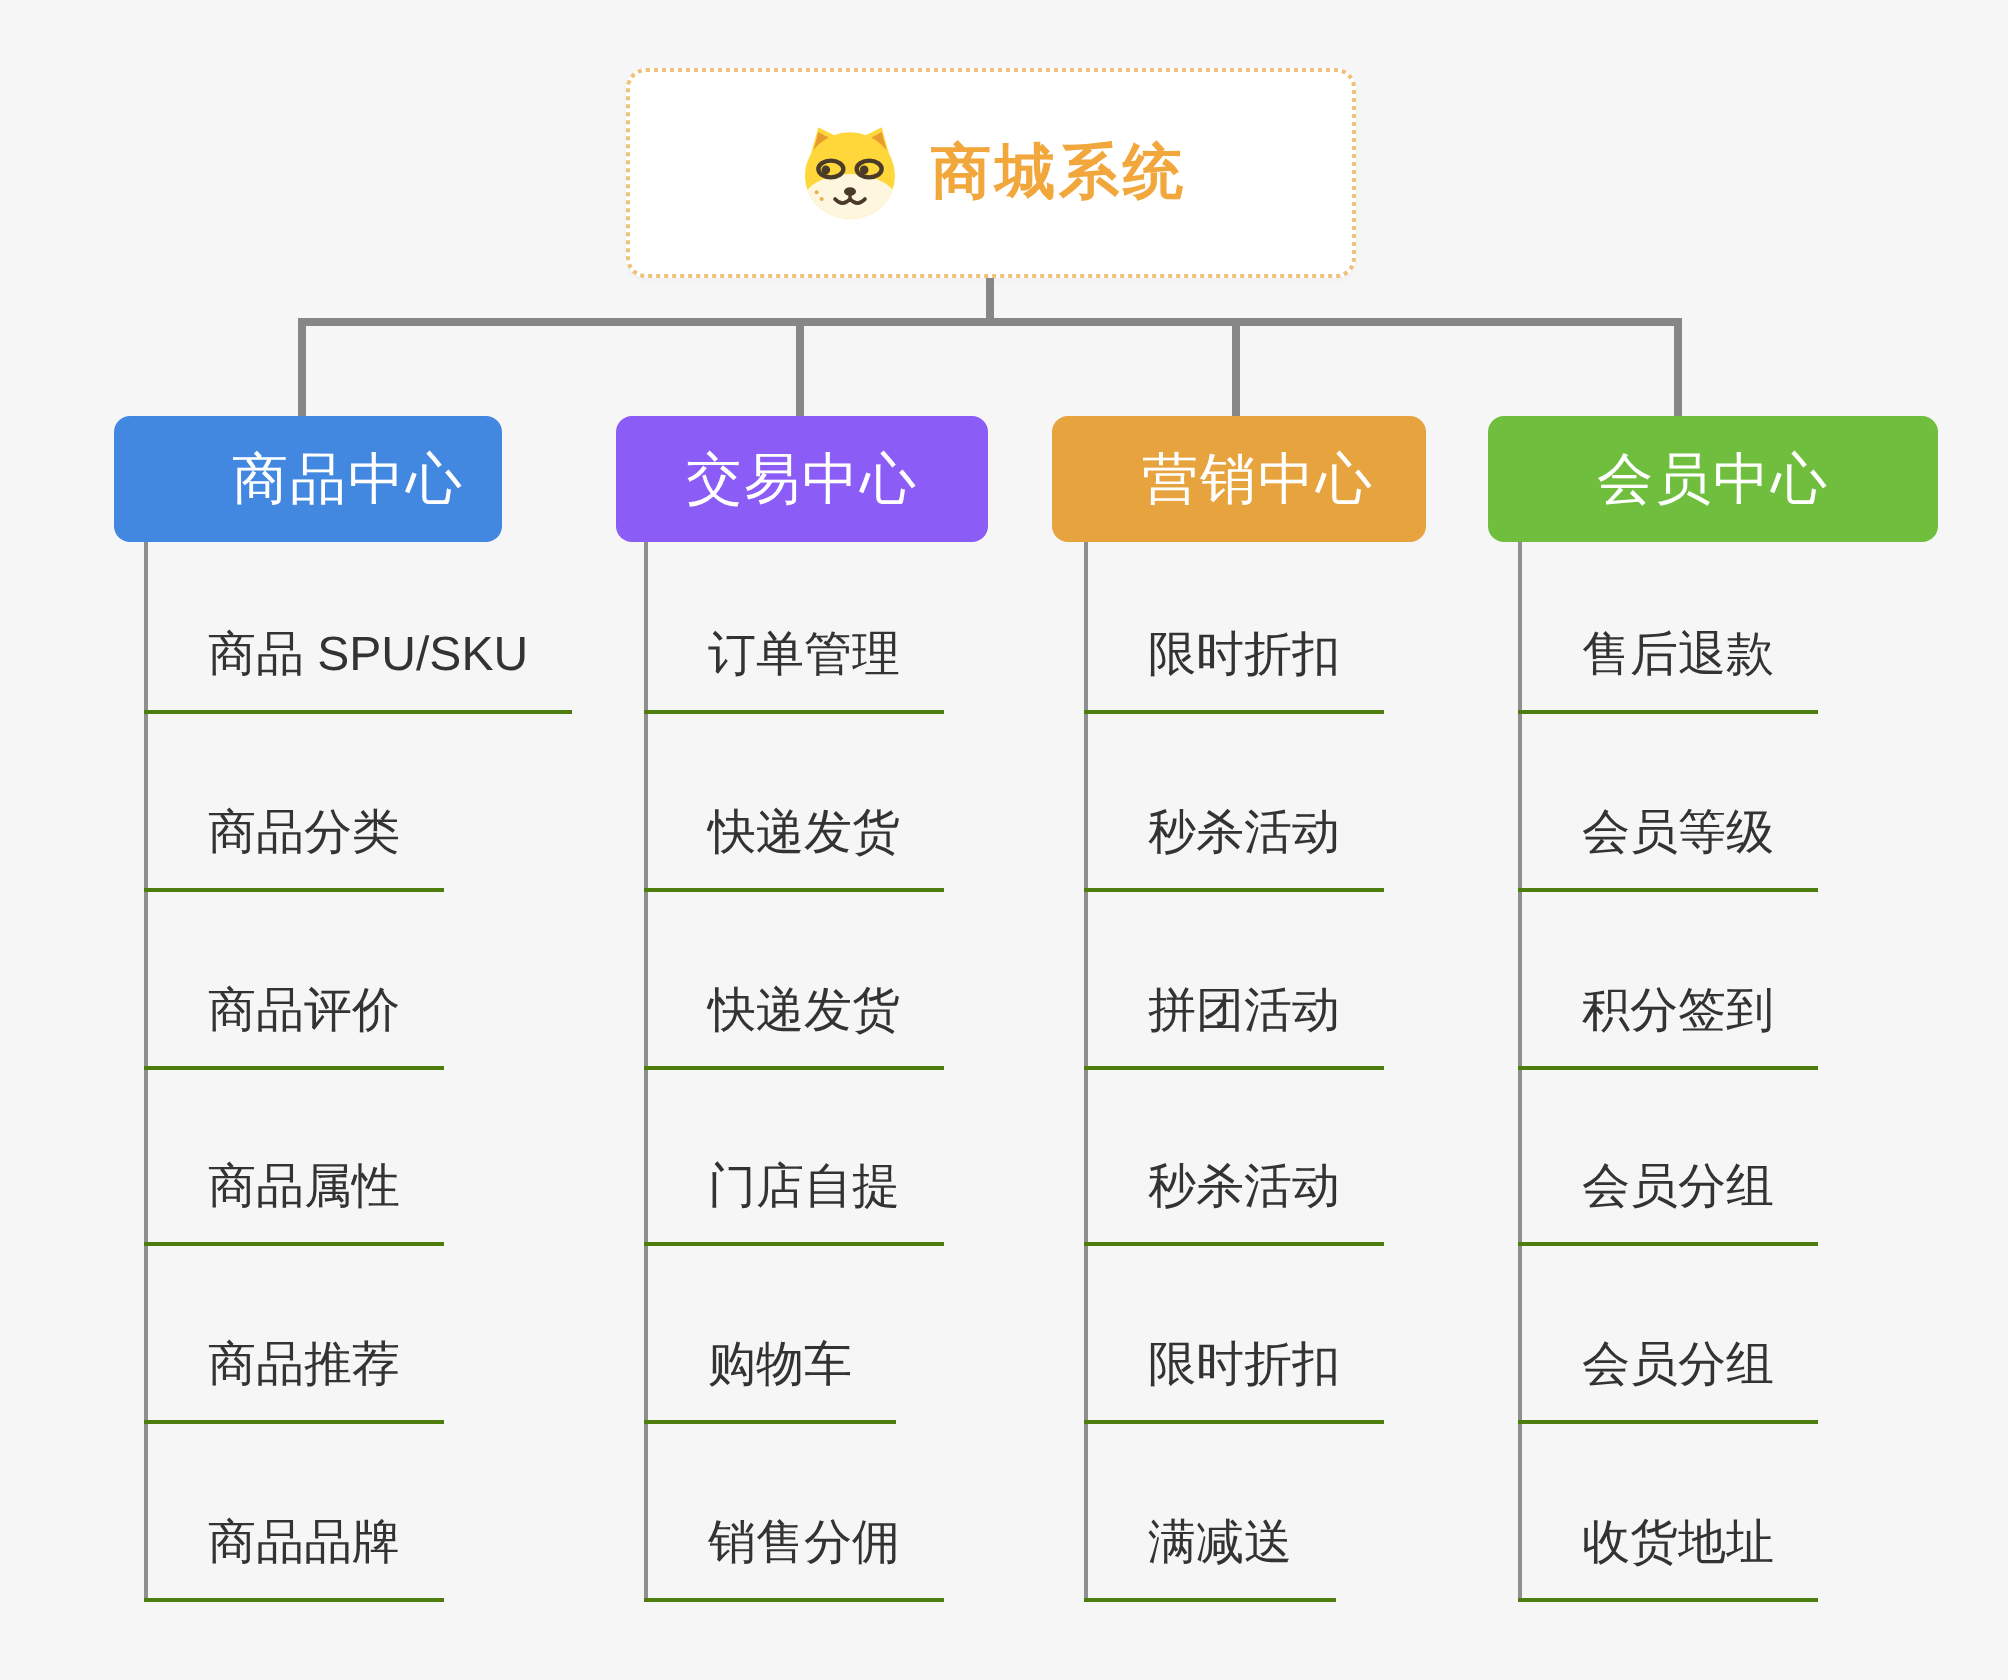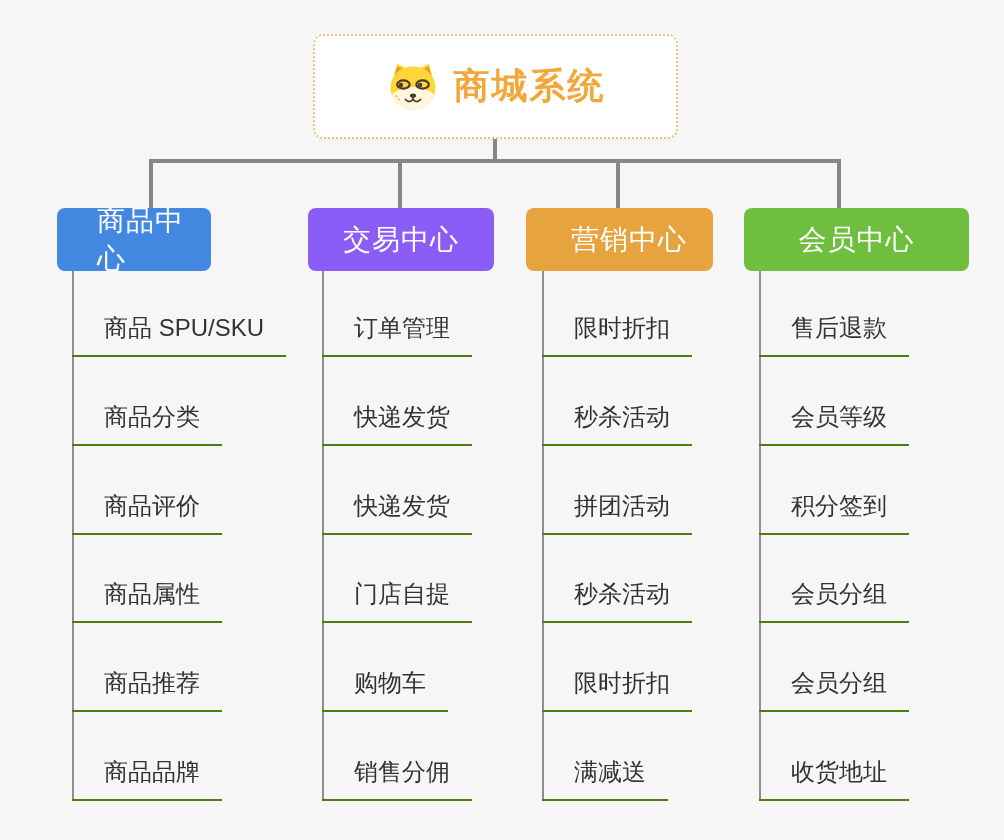--- a/index.html
+++ b/index.html
@@ -7,37 +7,37 @@
     position:relative; width:1004px; height:840px; background:#f6f6f6;
     font-family:"Liberation Sans","DejaVu Sans",sans-serif; overflow:hidden;
   }
   
   .root-node {
     position:absolute; left:313px; top:34px; width:365px; height:105px;
     background:#ffffff; border:2px dotted #eec27a; border-radius:10px;
     box-sizing:border-box; display:flex; align-items:center; justify-content:center; gap:14px;
     box-shadow:0 1px 2px rgba(0,0,0,0.03);
   }
-  .root-title { font-size:36px; font-weight:600; color:#f2a73c; letter-spacing:2px; }
+  .root-title { font-size:30px; font-weight:600; color:#f2a73c; letter-spacing:2px; }
   .dog-icon { width:54px; height:50px; flex:0 0 auto; }
   
   .connector { position:absolute; background:#878787; }
   .stub-root { left:493px; top:139px; width:4px; height:24px; }
   .bus       { left:149px; top:159px; width:692px; height:4px; }
   .stub-b0   { left:149px; top:159px; width:4px; height:49px; }
   .stub-b1   { left:398px; top:159px; width:4px; height:49px; }
   .stub-b2   { left:616px; top:159px; width:4px; height:49px; }
   .stub-b3   { left:837px; top:159px; width:4px; height:49px; }
   
   .cat {
     position:absolute; top:208px; height:63px; border-radius:8px;
     color:#ffffff; font-size:28px; display:flex; align-items:center; justify-content:center;
     box-sizing:border-box; letter-spacing:1px;
   }
-  .cat.b0 { left:57px;  width:154px;padding-left:40px; }
+  .cat.b0 { left:57px;  width:194px;padding-left:40px; }
   .cat.b1 { left:308px; width:186px; }
   .cat.b2 { left:526px; width:187px;padding-left:19px; }
   .cat.b3 { left:744px; width:225px; }
   
   .branch { position:absolute; top:271px; }
   .branch.b0 { left:72px; }
   .branch.b1 { left:322px; }
   .branch.b2 { left:542px; }
   .branch.b3 { left:759px; }
   .vline { position:absolute; left:0; top:0; width:2px; height:530px; background:#8f8f8f; }

